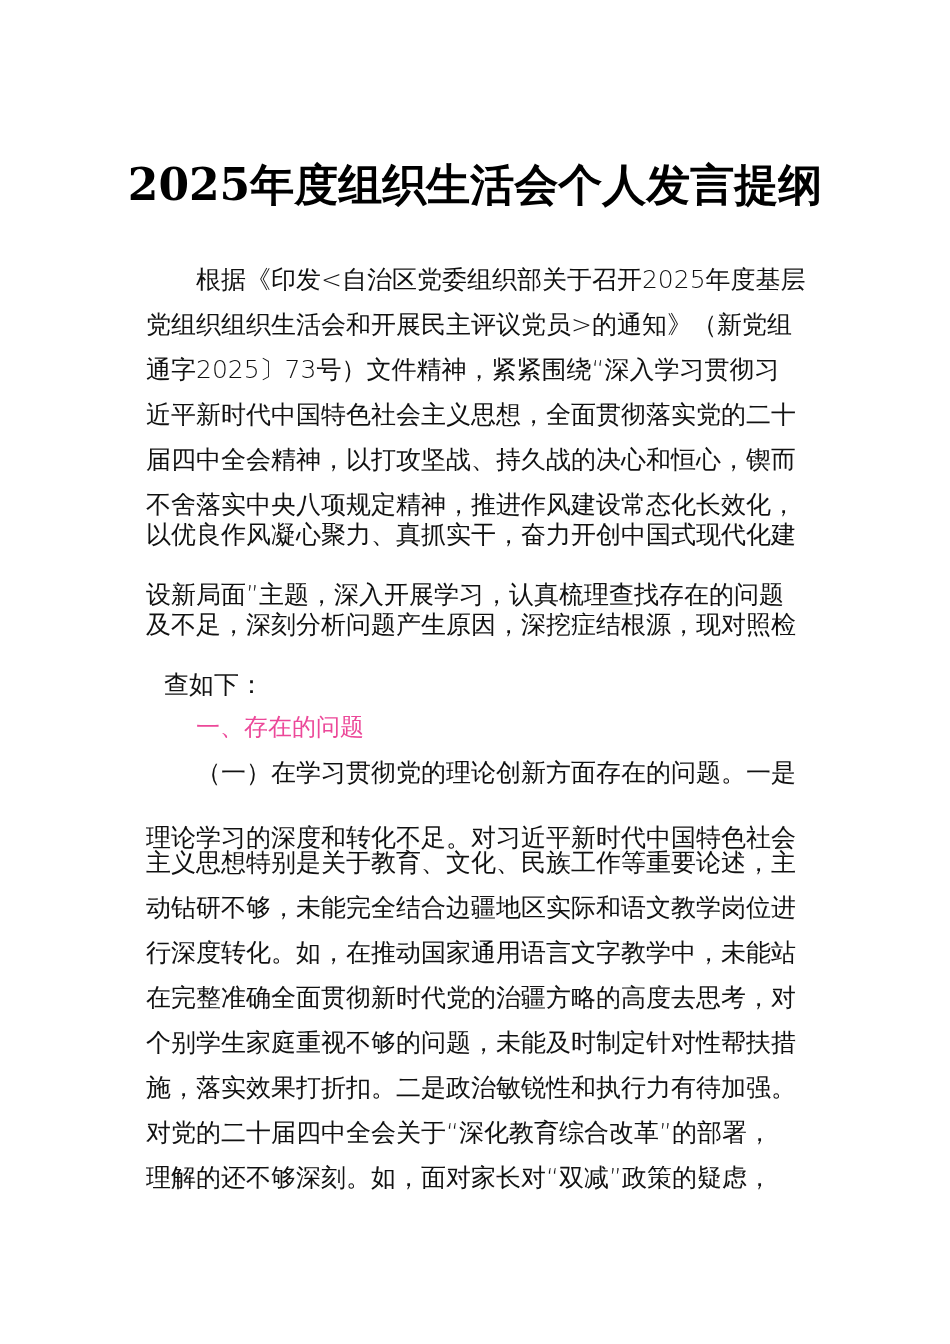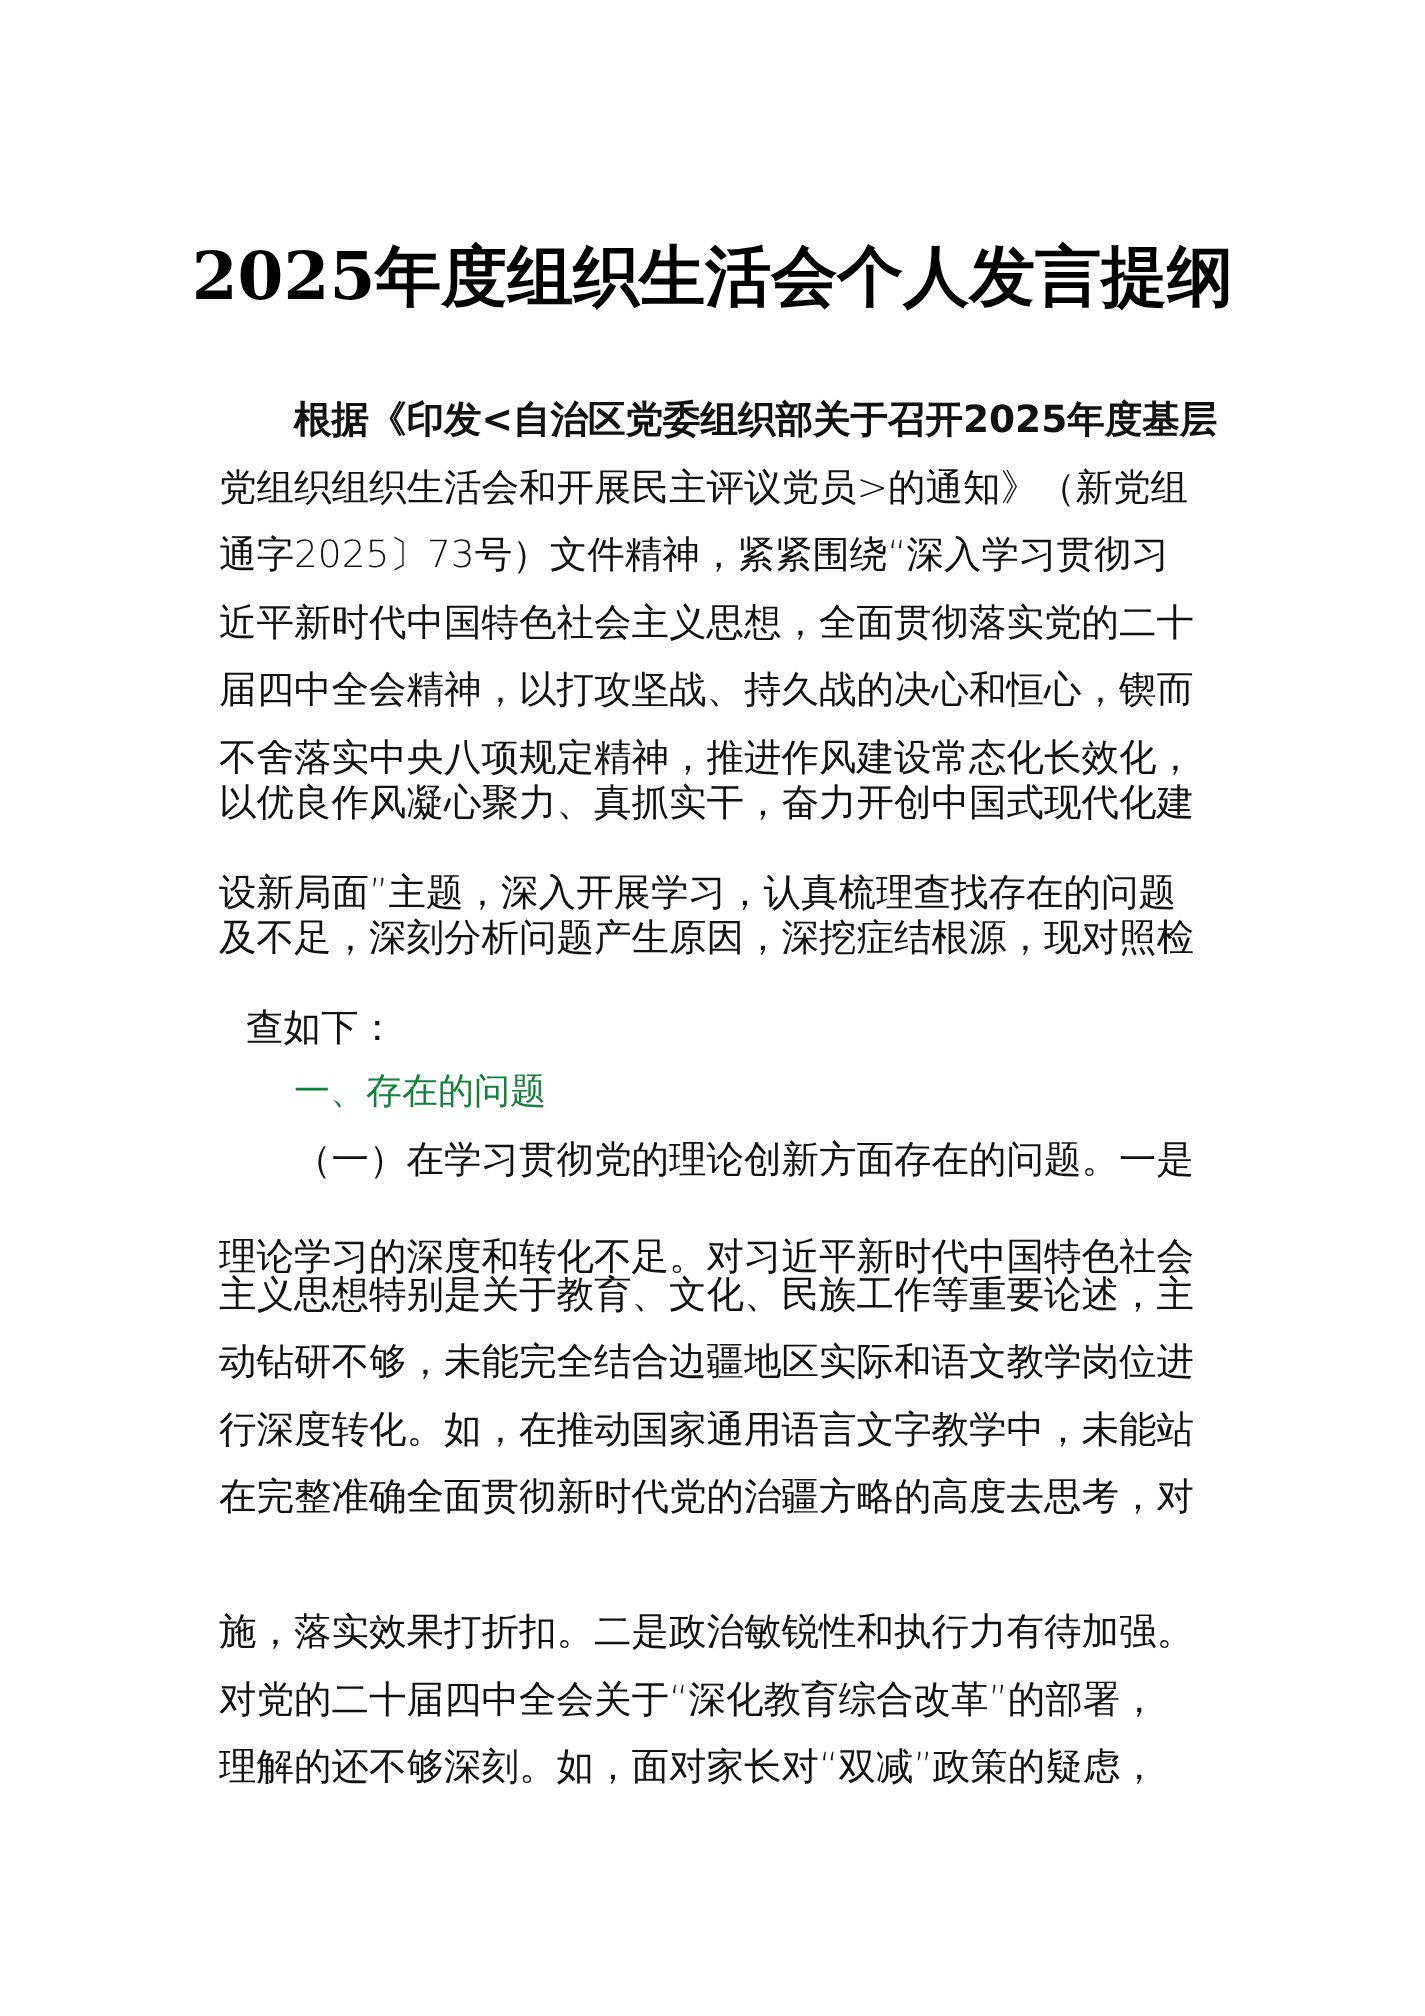--- a/index.html
+++ b/index.html
@@ -15,45 +15,46 @@
       font-family: "DejaVu Sans", "Liberation Sans", sans-serif;
       font-size: 25px; line-height: 45px; color: #111;
       white-space: nowrap; text-align: justify; text-align-last: justify;
       font-weight: 300;
     }
     .line.indent { left: 196px; width: 610px; }
     .line.last { text-align-last: left; margin-left: 18px; }
     .heading1 {
       position: absolute; left: 196px; height: 45px;
       font-family: "DejaVu Sans", "Liberation Sans", sans-serif;
-      font-size: 24px; line-height: 45px; color: #15803d; white-space: nowrap;
+      font-size: 24px; line-height: 45px; color: #ec4899; white-space: nowrap;
     }
     .kai { font-family: "DejaVu Serif", "Liberation Serif", serif; }
   </style>
 </head>
 <body>
 
 <div class="page">
   <div class="title">2025年度组织生活会个人发言提纲</div>
 
-  <div class="line indent" style="top: 257px; text-align: left; text-align-last: left; font-weight: bold;">根据《印发&lt;自治区党委组织部关于召开2025年度基层</div>
+  <div class="line indent" style="top: 257px; text-align: left; text-align-last: left;">根据《印发&lt;自治区党委组织部关于召开2025年度基层</div>
   <div class="line" style="top: 302px; text-align: left; text-align-last: left;">党组织组织生活会和开展民主评议党员&gt;的通知》（新党组</div>
   <div class="line" style="top: 347px; text-align: left; text-align-last: left;">通字2025〕73号）文件精神，紧紧围绕“深入学习贯彻习</div>
   <div class="line" style="top: 392px; text-align: left; text-align-last: left;">近平新时代中国特色社会主义思想，全面贯彻落实党的二十</div>
   <div class="line" style="top: 437px; text-align: left; text-align-last: left;">届四中全会精神，以打攻坚战、持久战的决心和恒心，锲而</div>
   <div class="line" style="top: 482px; text-align: left; text-align-last: left;">不舍落实中央八项规定精神，推进作风建设常态化长效化，</div>
   <div class="line" style="top: 512px; text-align: left; text-align-last: left;">以优良作风凝心聚力、真抓实干，奋力开创中国式现代化建</div>
   <div class="line" style="top: 572px; text-align: center; text-align-last: left;">设新局面”主题，深入开展学习，认真梳理查找存在的问题</div>
   <div class="line" style="top: 602px; text-align: left; text-align-last: left;">及不足，深刻分析问题产生原因，深挖症结根源，现对照检</div>
   <div class="line last" style="top:662px">查如下：</div>
 
   <div class="heading1" style="top:705px">一、存在的问题</div>
 
   <div class="line indent" style="top: 750px; text-align: left; text-align-last: left;"><span class="kai">（一）在学习贯彻党的理论创新方面存在的问题。</span><span>一是</span></div>
   <div class="line" style="top: 815px; text-align: right; text-align-last: left;">理论学习的深度和转化不足。对习近平新时代中国特色社会</div>
   <div class="line" style="top: 840px; text-align: left; text-align-last: left;">主义思想特别是关于教育、文化、民族工作等重要论述，主</div>
   <div class="line" style="top: 885px; text-align: left; text-align-last: left;">动钻研不够，未能完全结合边疆地区实际和语文教学岗位进</div>
   <div class="line" style="top: 930px; text-align: left; text-align-last: left;">行深度转化。如，在推动国家通用语言文字教学中，未能站</div>
   <div class="line" style="top: 975px; text-align: left; text-align-last: left;">在完整准确全面贯彻新时代党的治疆方略的高度去思考，对</div>
+  <div class="line" style="top: 1020px; text-align: left; text-align-last: left;">个别学生家庭重视不够的问题，未能及时制定针对性帮扶措</div>
   <div class="line" style="top: 1065px; text-align: left; text-align-last: left;">施，落实效果打折扣。二是政治敏锐性和执行力有待加强。</div>
   <div class="line" style="top: 1110px; text-align: left; text-align-last: left;">对党的二十届四中全会关于“深化教育综合改革”的部署，</div>
   <div class="line" style="top: 1155px; text-align: left; text-align-last: left;">理解的还不够深刻。如，面对家长对“双减”政策的疑虑，</div>
 </div>
 
 </body></html>

